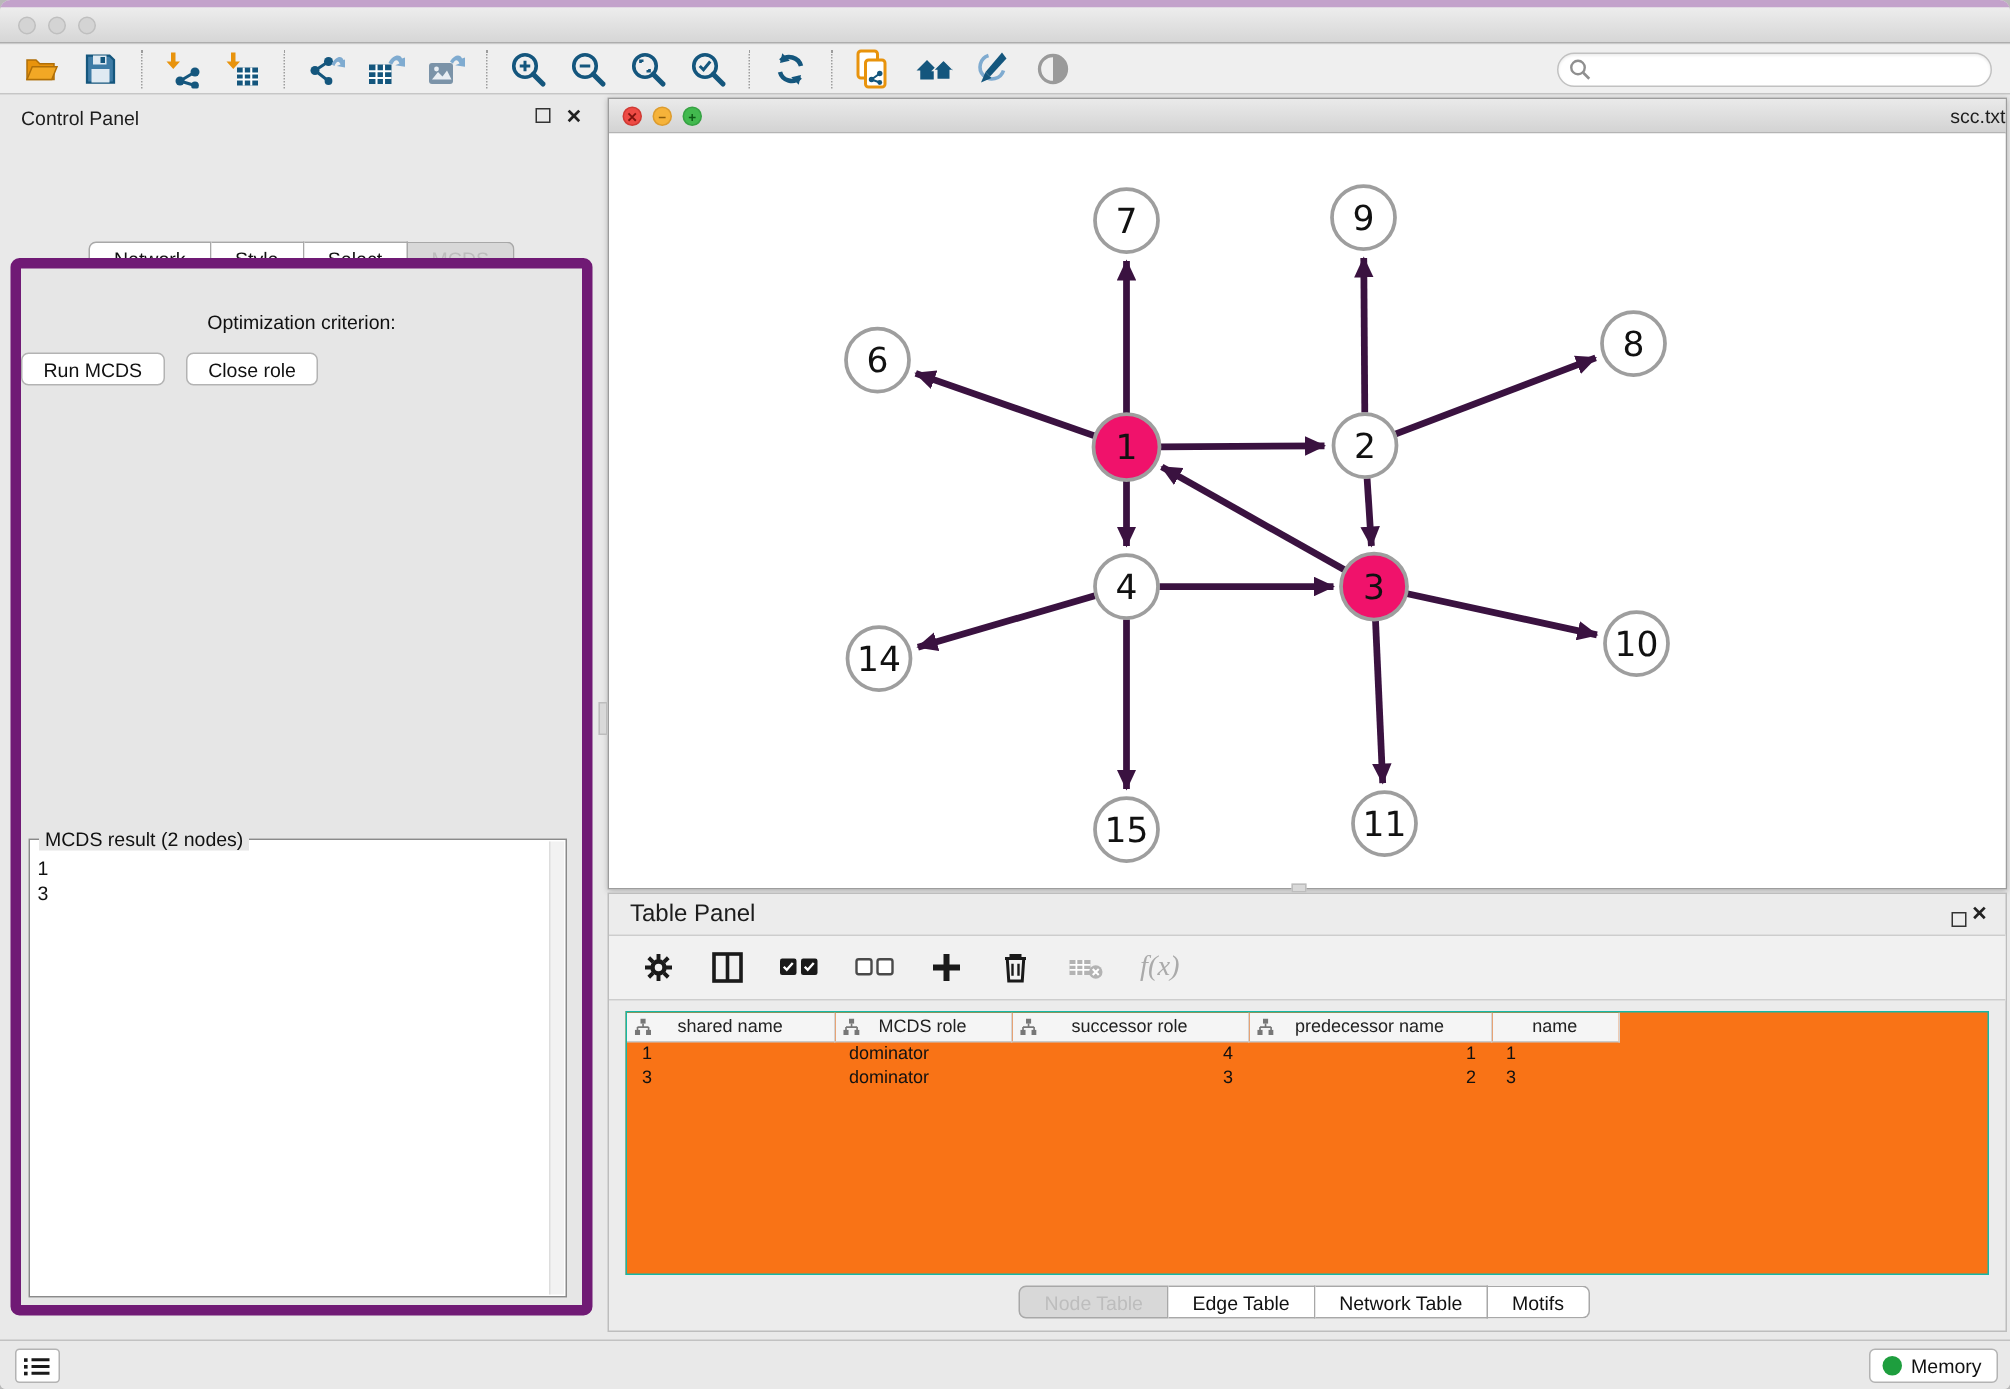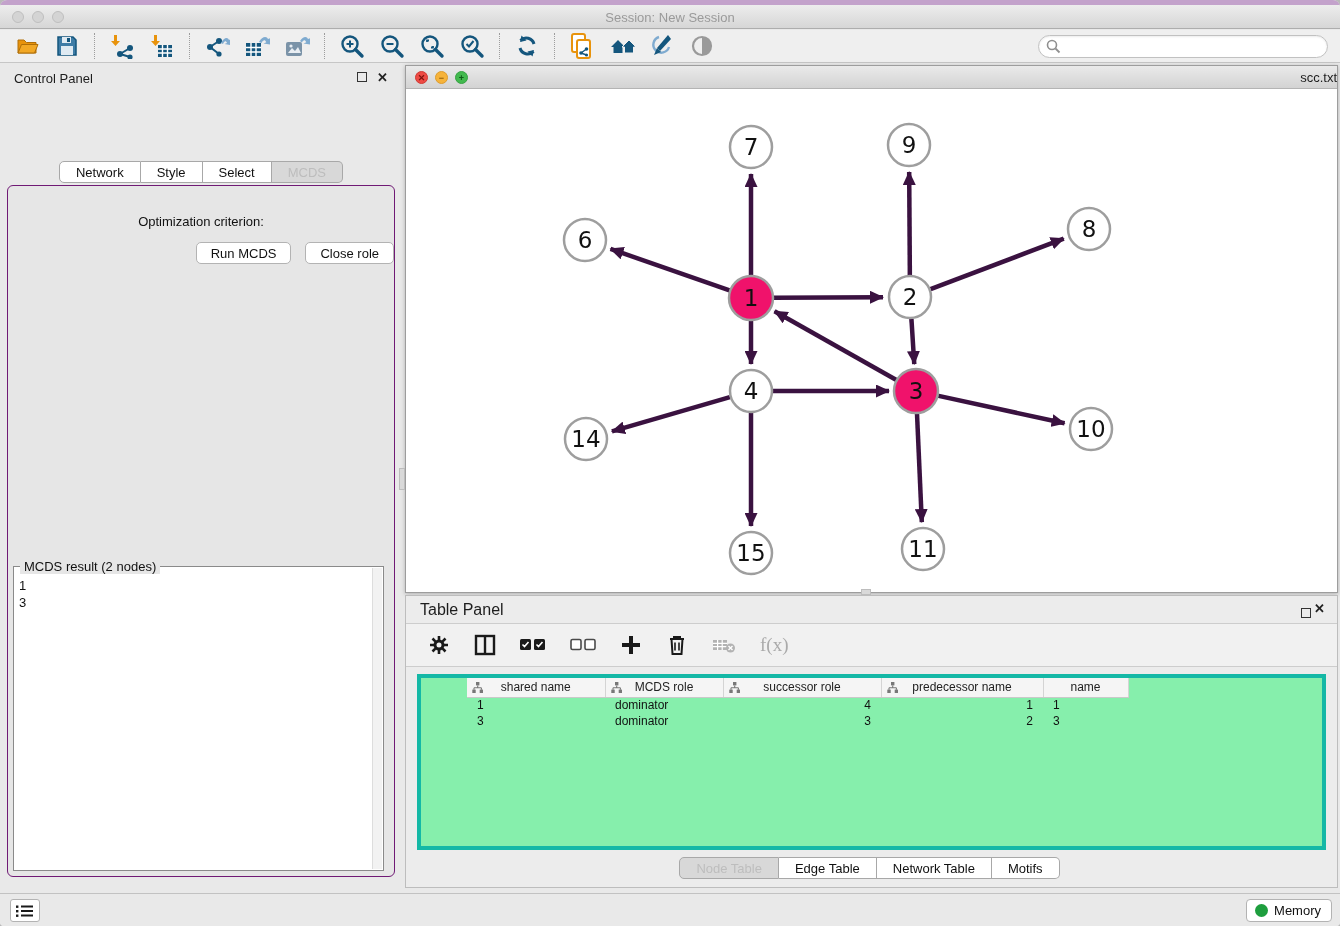--- a/index.html
+++ b/index.html
@@ -33,26 +33,26 @@
   .panel-btns .sq { width:10px; height:10px; border:1.5px solid #333; display:inline-block; margin-top:2px; }
   .panel-btns .x { font-weight:bold; }
   .cp-tabs { position:absolute; top:96px; left:0; right:0; display:flex; justify-content:center; }
   .seg { display:flex; }
   .seg .tab { height:22px; padding:0 16px; font-size:13px; line-height:21px; background:#fff;
     border:1px solid #a8a8a8; border-left:none; color:#111; cursor:pointer; }
   .seg .tab:first-child { border-left:1px solid #a8a8a8; border-radius:5px 0 0 5px; }
   .seg .tab:last-child { border-radius:0 5px 5px 0; }
   .seg .tab.sel { background:#d8d8d8; color:#bdbdbd; }
   .cp-body { position:absolute; left:7px; right:7px; top:107px; bottom:3px;
-    border:1px solid #701a75; border-radius:6px; background:#e6e6e6;margin-top:13px; }
+    border:7px solid #701a75; border-radius:6px; background:#e6e6e6; }
   .opt-label { text-align:center; margin-top:28px; font-size:13px; color:#111; }
   .combo { position:relative; margin:10px auto 0 auto; width:312px; height:23px; background:#fff;
     border:1px solid #b3b3b3; border-radius:5px; font-size:13px; line-height:21px; padding-left:10px; color:#111; cursor:pointer; }
   .combo .stepper { position:absolute; right:7px; top:2px; display:flex; flex-direction:column; line-height:8px; font-size:9px; color:#444; }
-  .cp-buttons { display:flex; justify-content:flex-end; gap:14px; margin-top:13px; }
+  .cp-buttons { display:flex; justify-content:flex-start; gap:14px; margin-top:13px; }
   .btn { height:22px; padding:0 14px; background:#fff; border:1px solid #b3b3b3; border-radius:5px;
     font-size:13px; color:#111; cursor:pointer; font-family:"Liberation Sans",sans-serif; }
   .mcds-result { position:absolute; left:5px; right:10px; top:380px; bottom:5px;
     border:1px solid #8a8a8a; background:#fff; }
   .mcds-legend { position:absolute; top:-8px; left:6px; background:#e6e6e6; padding:0 4px; font-size:13px; color:#111; }
   .mcds-text { position:absolute; inset:10px 12px 2px 5px; font-size:13px; line-height:17px; color:#111;
     white-space:pre-line; overflow:hidden; }
   .mcds-scroll { position:absolute; top:1px; bottom:1px; right:1px; width:10px; background:#f2f2f2; border-left:1px solid #ddd; }
 
   
@@ -71,22 +71,22 @@
   .grip-h { position:absolute; left:861px; top:589px; width:10px; height:6px; background:#d9d9d9; border:1px solid #bdbdbd; }
 
   
   .table-panel { position:absolute; left:405px; top:595px; width:933px; height:293px;
     background:#ececec; border:1px solid #bdbdbd; }
   .tp-head { position:absolute; left:14px; top:5px; font-size:16px; color:#1d1d1d; }
   .tp-btns { position:absolute; right:12px; top:5px; display:flex; gap:10px; font-size:13px; color:#222; }
   .tp-toolbar { position:absolute; left:0; right:0; top:27px; height:44px; background:#f1f1f1;
     border-top:1px solid #cdcdcd; border-bottom:1px solid #cdcdcd; display:flex; align-items:center; gap:24px; padding-left:22px; }
   .tp-icon { display:flex; align-items:center; justify-content:center; min-width:22px; height:24px; cursor:pointer; }
-  .fx { font-family:"Liberation Serif", serif; font-size:19px; color:#aaa; }
-  .tbl-wrap { position:absolute; left:11px; right:11px; top:78px; bottom:37px; background:#86efac; border:4px solid #14b8a6; overflow:hidden;padding-left:46px; }
+  .fx { font-family:"Liberation Serif", serif; font-style:italic; font-size:19px; color:#aaa; }
+  .tbl-wrap { position:absolute; left:11px; right:11px; top:78px; bottom:37px; background:#f97316; border:1px solid #14b8a6; overflow:hidden; }
   table.grid { border-collapse:collapse; table-layout:fixed; }
   table.grid th { height:19px; background:#f5f5f5; border-right:1px solid #d4d4d4; border-bottom:1px solid #c9c9c9;
     font-size:12px; font-weight:normal; color:#222; position:relative; text-align:center; }
   table.grid th .colicon { position:absolute; left:5px; top:4px; }
   table.grid td { height:16px; font-size:12px; color:#111; padding:0 10px; white-space:nowrap; }
   td.al-r { text-align:right; padding-right:20px; }
   .tp-tabs { position:absolute; left:0; right:4px; bottom:8px; display:flex; justify-content:center; }
 
   
   .statusbar { position:absolute; left:0; right:0; bottom:0; height:33px; background:#e9e9e9; border-top:1px solid #c2c2c2;text-align:right; }
@@ -101,21 +101,20 @@
 
 <div class="app">
 
   <div class="top-strip"></div>
   <div class="titlebar">
     <div class="traffic">
       <span></span>
       <span></span>
       <span></span>
     </div>
-    <div class="win-title">Session: New Session</div>
   </div>
 
   <div class="toolbar">
     <div class="tbgroup">
       <span class="tbicon">
         <svg width="24" height="24">
             <path d="M3 6 h6 l2.5 2.5 H21 V19 H3 z" fill="#e8930c" stroke="#b06f08" stroke-width="1"></path>
             <path d="M3 19 L6.5 10.5 H23 L19.5 19 z" fill="#f2a825" stroke="#b06f08" stroke-width="1"></path>
           </svg>
       </span>

